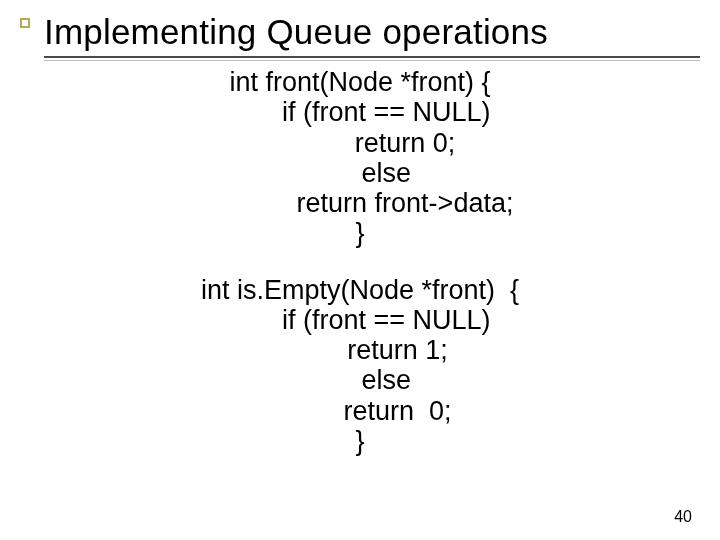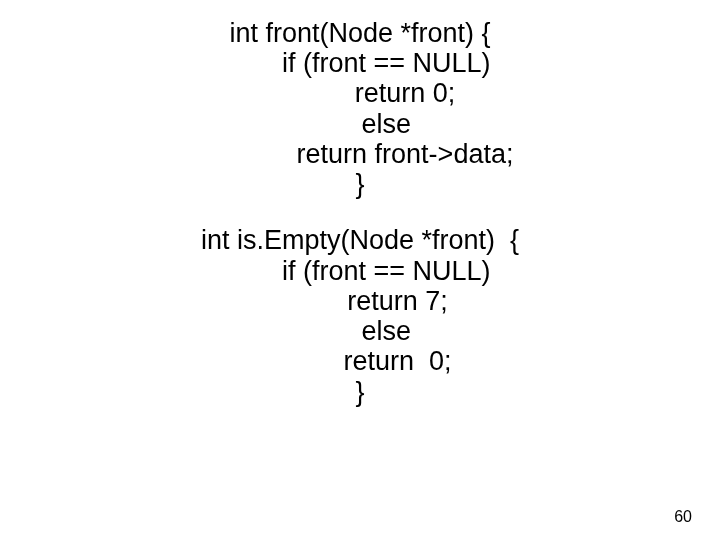--- a/index.html
+++ b/index.html
@@ -69,30 +69,36 @@
     right: 28px;
     bottom: 14px;
     font-size: 16px;
     color: #000000;
   }
 </style>
 </head>
 <body>
 
 <div class="slide">
+  <div class="title-block">
+    <div class="square"></div>
+    <h1 class="title">Implementing Queue operations</h1>
+    <hr class="rule-dark">
+    <hr class="rule-light">
+  </div>
 
   <div class="body">
     <div class="code">int front(Node *front) {
        if (front == NULL)
             return 0;
        else
             return front-&gt;data;
 }</div>
     <div class="code block2">int is.Empty(Node *front)  {
        if (front == NULL)
-          return 7;
+          return 1;
        else
           return  0;
 }</div>
   </div>
 
-  <div class="pagenum">60</div>
+  <div class="pagenum">40</div>
 </div>
 
 </body></html>

